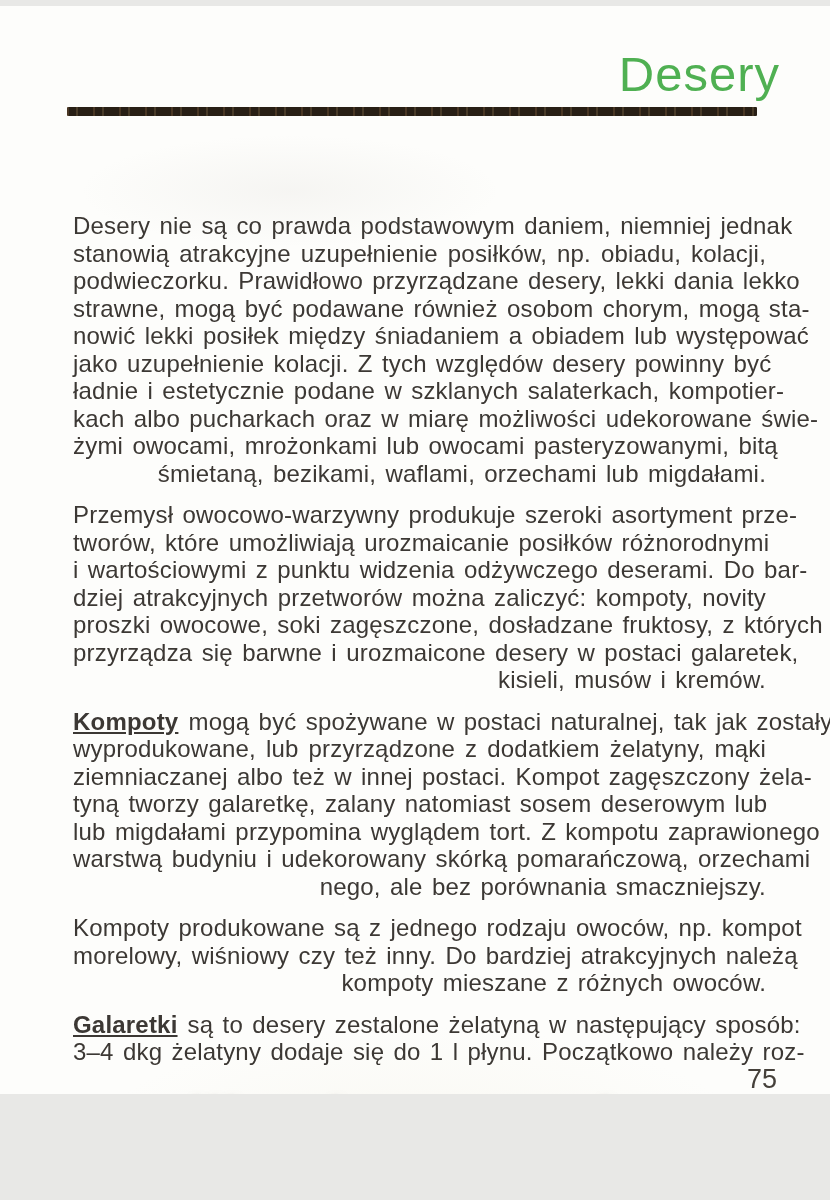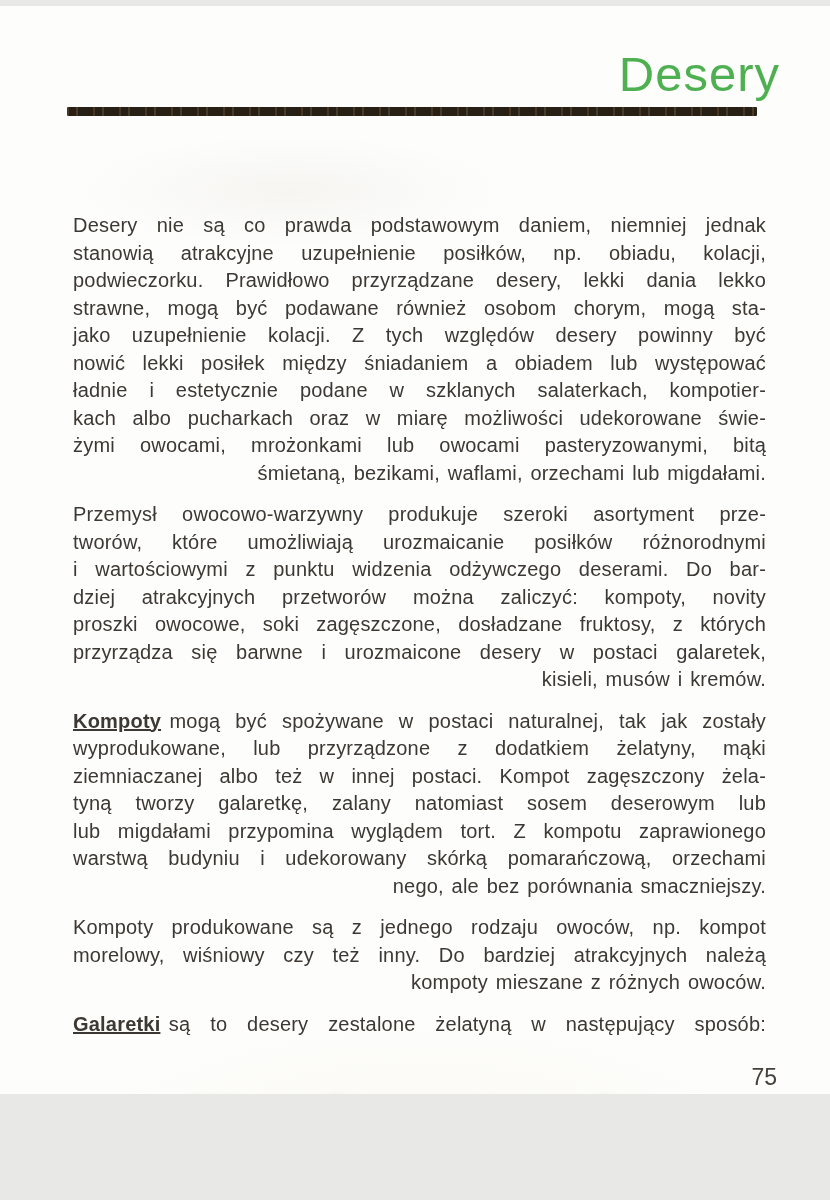--- a/index.html
+++ b/index.html
@@ -46,21 +46,21 @@
       rgba(190,160,110,0.22) 9px 11px, transparent 11px 26px);
     border-radius: 1px;
   }
 
   .text-block {
     position: absolute;
     left: 73px;
     top: 206px;
     width: 693px;
     color: #3c3834;
-    font-size: 20px;
+    font-size: 24px;
     letter-spacing: 0.2px;
     word-spacing: 0.10em;
   }
   .para { margin: 0 0 14px 0; }
   .line {
     height: 27.5px;
     line-height: 27.5px;
     text-align: justify;
     text-align-last: justify;
     white-space: nowrap;
@@ -85,41 +85,41 @@
       3px 5px 9px rgba(125,120,110,0.55),
       1px 2px 3px rgba(150,145,135,0.35),
       0 0 2px rgba(205,200,190,0.45);
     white-space: nowrap;
   }
 
   .page-number {
     position: absolute;
     right: 69px;
     top: 1058px;
-    font-size: 23px;
+    font-size: 27px;
     color: #45403a;
   }
 </style>
 </head>
 <body>
 
 <div class="page">
 
   <div class="page-title" style="color: rgb(79, 176, 82);">Desery</div>
   <div class="title-rule" style="background-color: rgb(40, 31, 21);"></div>
 
   <div class="text-block" style="color: rgb(60, 56, 52);">
 
     <div class="para">
       <div class="line"><strong class="lead"></strong><span>Desery nie są co prawda podstawowym daniem, niemniej jednak</span></div>
       <div class="line">stanowią atrakcyjne uzupełnienie posiłków, np. obiadu, kolacji,</div>
       <div class="line">podwieczorku. Prawidłowo przyrządzane desery, lekki dania lekko</div>
       <div class="line">strawne, mogą być podawane również osobom chorym, mogą sta-</div>
+      <div class="line">nowić lekki posiłek między śniadaniem a obiadem lub występować</div>
       <div class="line">jako uzupełnienie kolacji. Z tych względów desery powinny być</div>
-      <div class="line">nowić lekki posiłek między śniadaniem a obiadem lub występować</div>
       <div class="line">ładnie i estetycznie podane w szklanych salaterkach, kompotier-</div>
       <div class="line">kach albo pucharkach oraz w miarę możliwości udekorowane świe-</div>
       <div class="line">żymi owocami, mrożonkami lub owocami pasteryzowanymi, bitą</div>
       <div class="line last">śmietaną, bezikami, waflami, orzechami lub migdałami.</div>
     </div>
 
     <div class="para">
       <div class="line"><strong class="lead"></strong><span>Przemysł owocowo-warzywny produkuje szeroki asortyment prze-</span></div>
       <div class="line">tworów, które umożliwiają urozmaicanie posiłków różnorodnymi</div>
       <div class="line">i wartościowymi z punktu widzenia odżywczego deserami. Do bar-</div>
@@ -140,20 +140,21 @@
     </div>
 
     <div class="para">
       <div class="line"><strong class="lead"></strong><span>Kompoty produkowane są z jednego rodzaju owoców, np. kompot</span></div>
       <div class="line">morelowy, wiśniowy czy też inny. Do bardziej atrakcyjnych należą</div>
       <div class="line last">kompoty mieszane z różnych owoców.</div>
     </div>
 
     <div class="para">
       <div class="line"><strong class="lead">Galaretki</strong><span>są to desery zestalone żelatyną w następujący sposób:</span></div>
+      <div class="line">3–4 dkg żelatyny dodaje się do 1 l płynu. Początkowo należy roz-</div>
     </div>
 
   </div>
 
   <div class="watermark">wedlinydomowe.pl</div>
   <div class="page-number">75</div>
 
 </div>
 
 </body></html>

